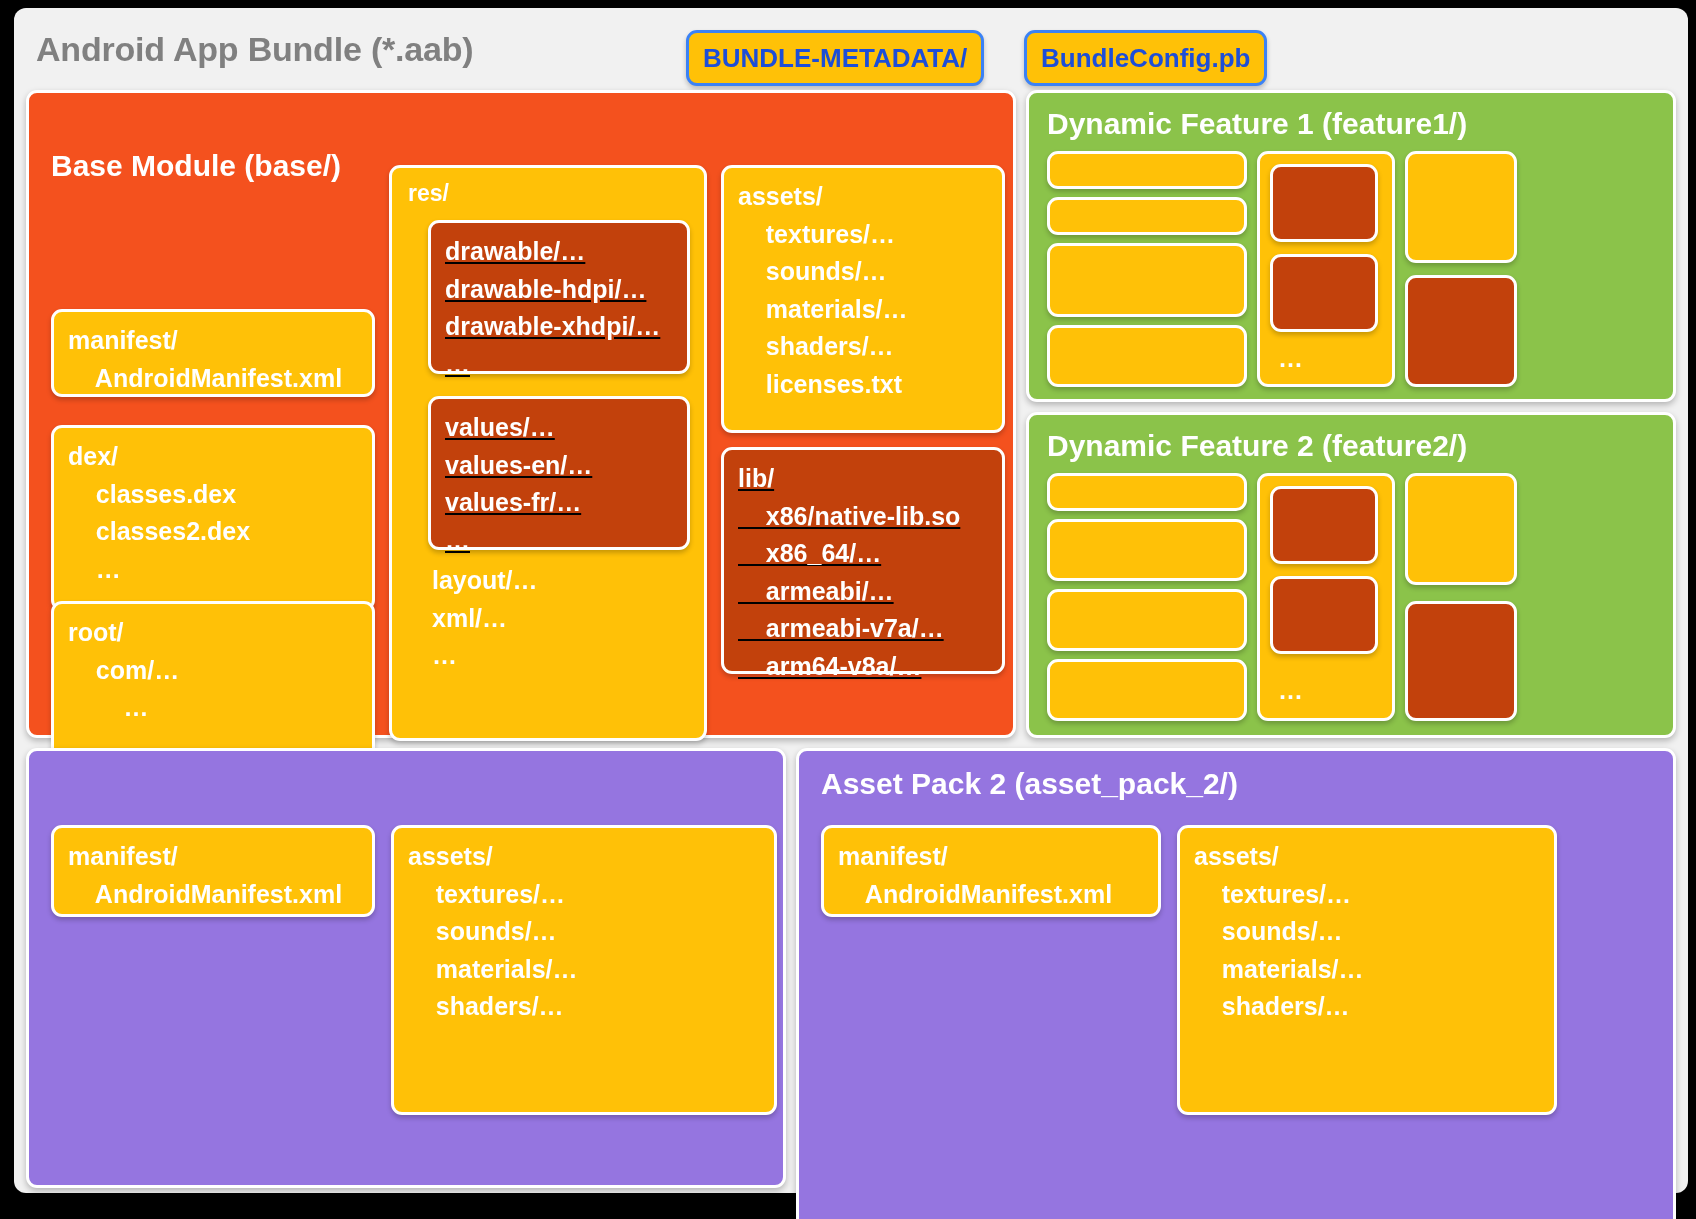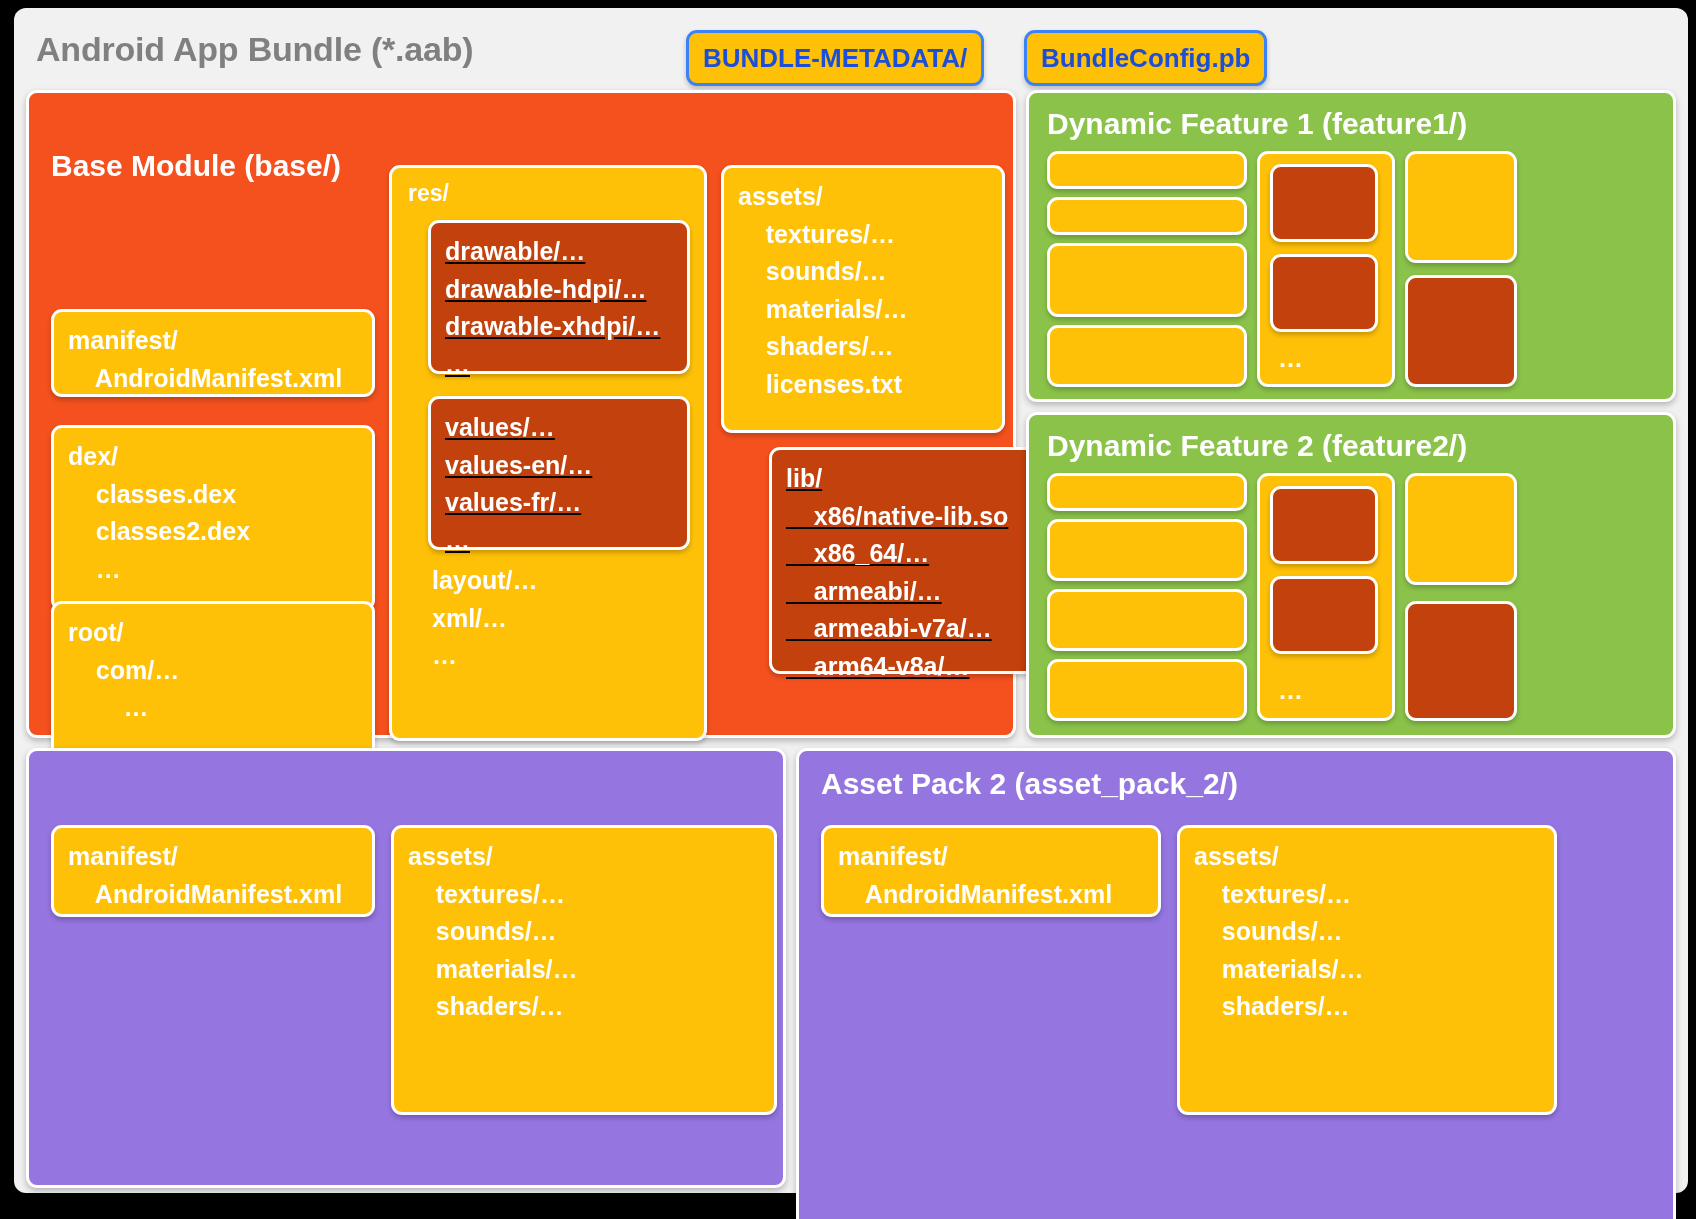--- a/index.html
+++ b/index.html
@@ -119,21 +119,21 @@
   #card-manifest { left: 22px;  top: 216px; width: 324px; height: 88px;  }
   #card-dex      { left: 22px;  top: 324px; width: 324px; height: 186px; margin-top: 8px; }
   #card-root     { left: 22px;  top: 508px; width: 324px; height: 160px; }
 
   #card-res      { left: 360px; top: 72px;  width: 318px; height: 576px; }
   #card-drawable { left: 36px;  top: 52px;  width: 262px; height: 154px; }
   #card-values   { left: 36px;  top: 228px; width: 262px; height: 154px; }
   #res-tail      { position: absolute; left: 40px; top: 394px; }
 
   #card-assets   { left: 692px; top: 72px;  width: 284px; height: 268px; }
-  #card-lib      { left: 692px; top: 354px; width: 284px; height: 227px; margin-left: 48px; }
+  #card-lib      { left: 692px; top: 354px; width: 284px; height: 227px; }
 
   
   #feature-1 { left: 1012px; top: 82px;  width: 650px; height: 312px; }
   #feature-2 { left: 1012px; top: 404px; width: 650px; height: 326px; }
   .panel-feature .panel-title { position: absolute; left: 18px; top: 14px; }
 
   
   #pack-1 { left: 12px;  top: 740px; width: 760px; height: 440px; }
   #pack-2 { left: 782px; top: 740px; width: 880px; height: 555px; }
   .panel-pack .panel-title { position: absolute; left: 22px; top: 16px; }

